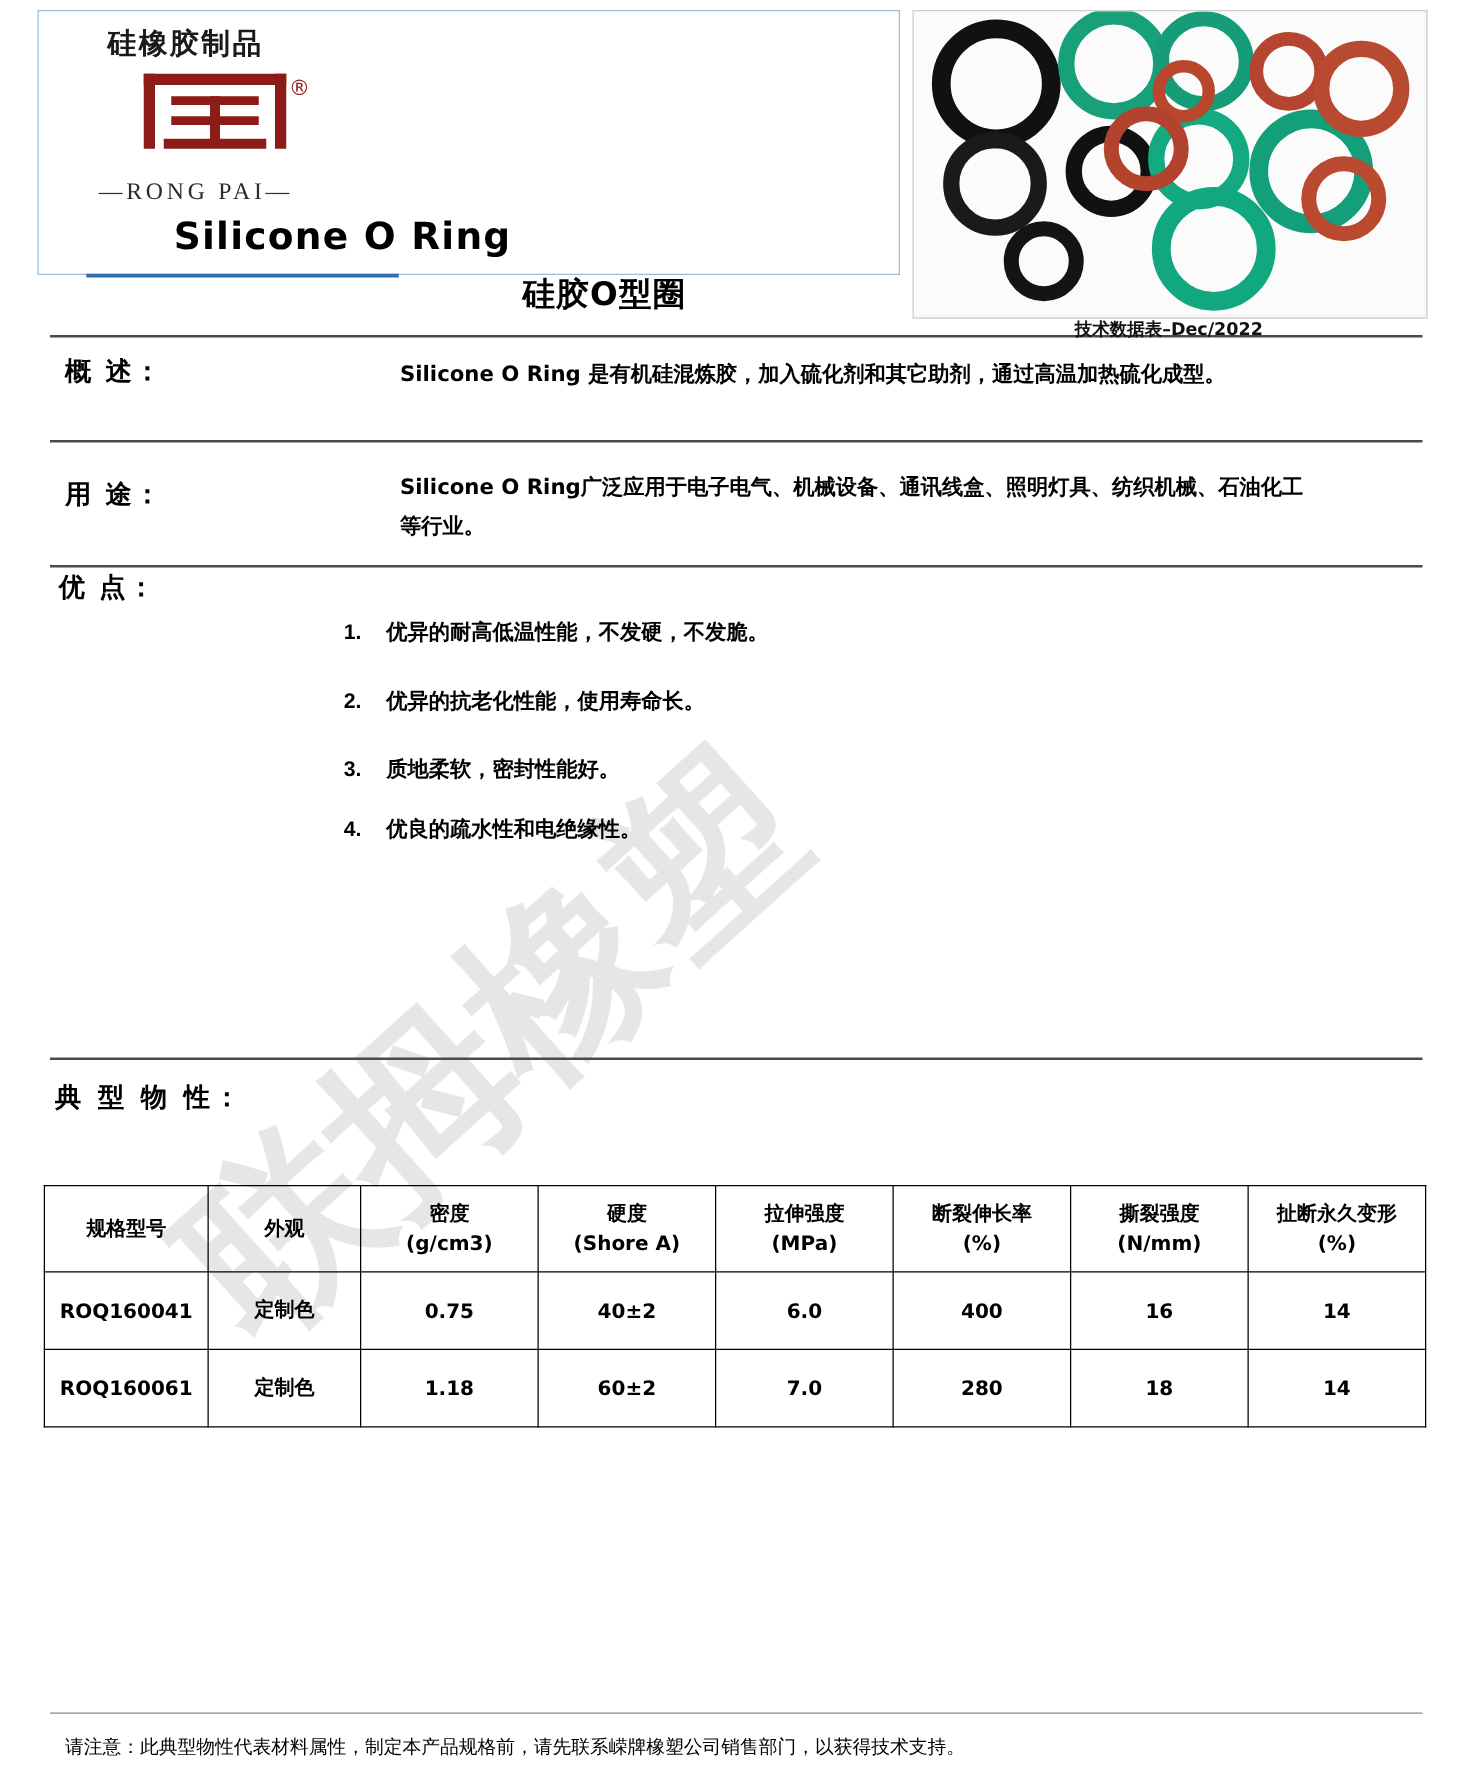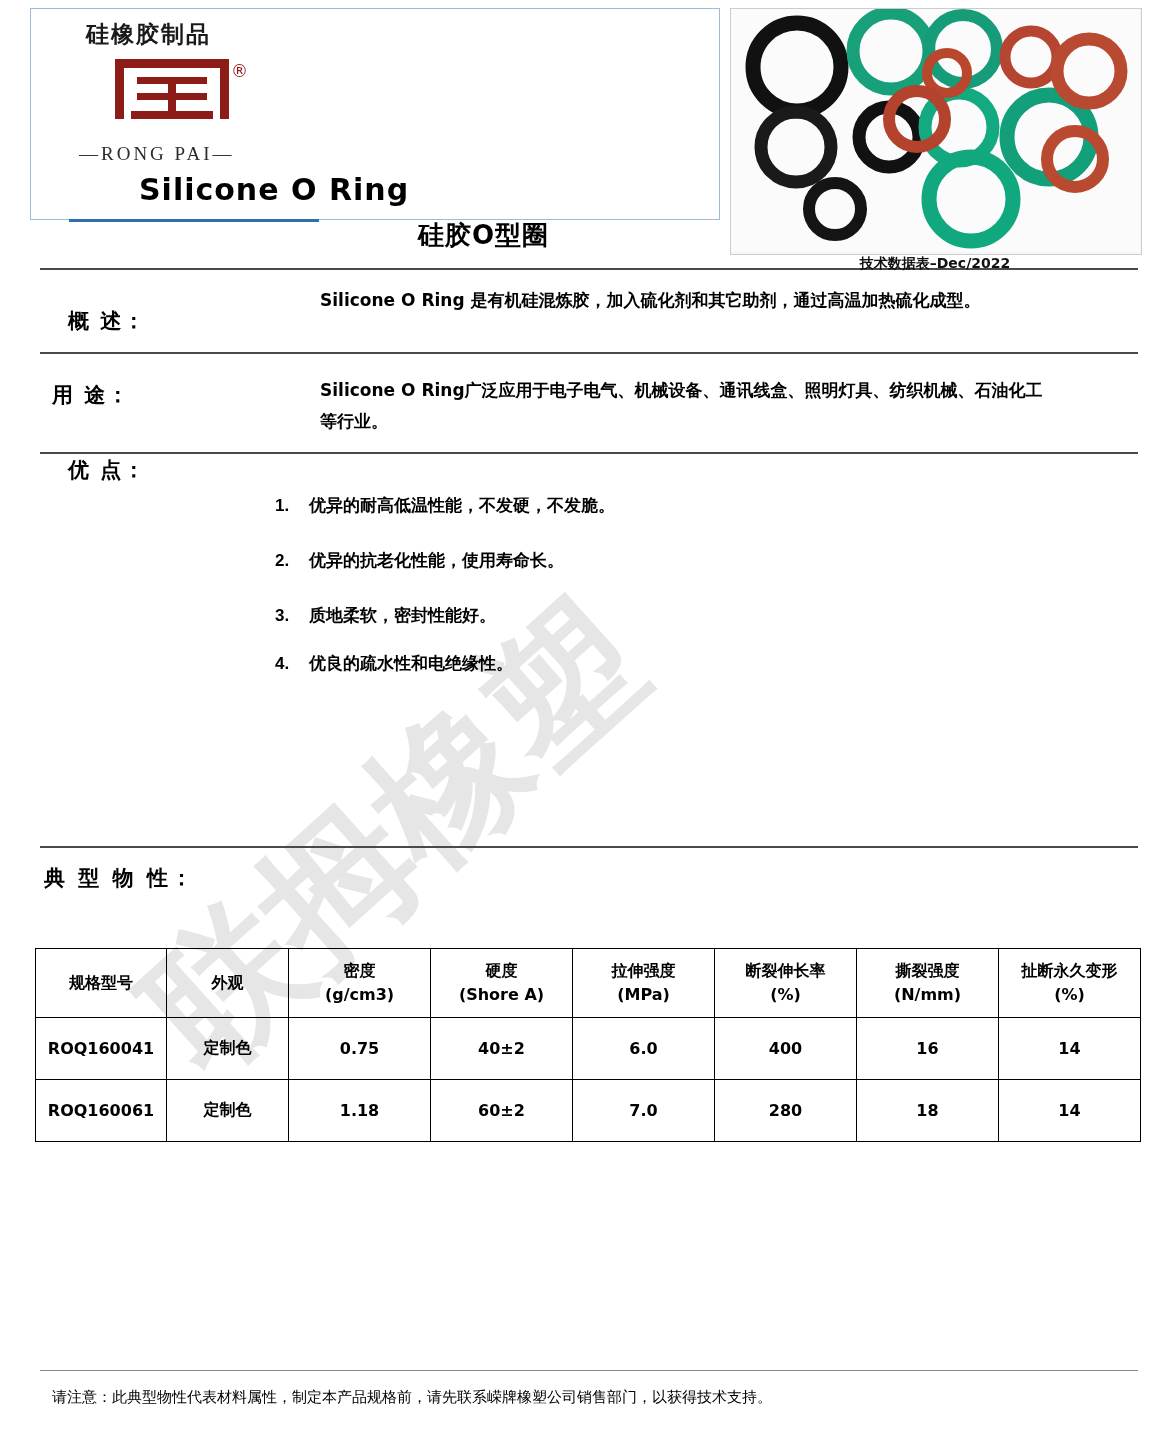--- a/index.html
+++ b/index.html
@@ -295,28 +295,28 @@
     </svg>
   </div>
   <div class="photo-caption">技术数据表–Dec/2022</div>
 </div>
 
 <div class="hr" style="top:268px;"></div>
 <div class="hr" style="top:352px;"></div>
 <div class="hr" style="top:452px;"></div>
 <div class="hr" style="top:846px;"></div>
 
-<div class="sec-label" style="left:68px; top:283px;margin-top:24px;">概 述：</div>
+<div class="sec-label" style="left:52px; top:283px;">概 述：</div>
 <div class="sec-body" style="left:292px; top:285px; width:830px;">Silicone O Ring 是有机硅混炼胶，加入硫化剂和其它助剂，通过高温加热硫化成型。</div>
 
 <div class="sec-label" style="left:52px; top:381px;">用 途：</div>
 <div class="sec-body" style="left:292px; top:375px; width:850px;">Silicone O Ring广泛应用于电子电气、机械设备、通讯线盒、照明灯具、纺织机械、石油化工</div>
 <div class="sec-body" style="left:292px; top:406px;">等行业。</div>
 
-<div class="sec-label" style="left:68px; top:456px;">优 点：</div>
+<div class="sec-label" style="left:47px; top:456px;">优 点：</div>
 
 <div class="adv-item" style="left:275px; top:494px;">
   <span class="adv-num">1.</span><span>优异的耐高低温性能，不发硬，不发脆。</span>
 </div>
 <div class="adv-item" style="left:275px; top:549px;">
   <span class="adv-num">2.</span><span>优异的抗老化性能，使用寿命长。</span>
 </div>
 <div class="adv-item" style="left:275px; top:604px;">
   <span class="adv-num">3.</span><span>质地柔软，密封性能好。</span>
 </div>

